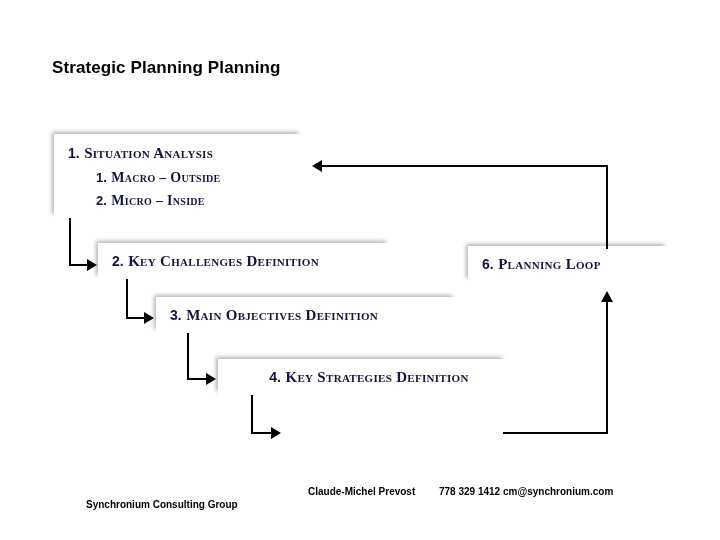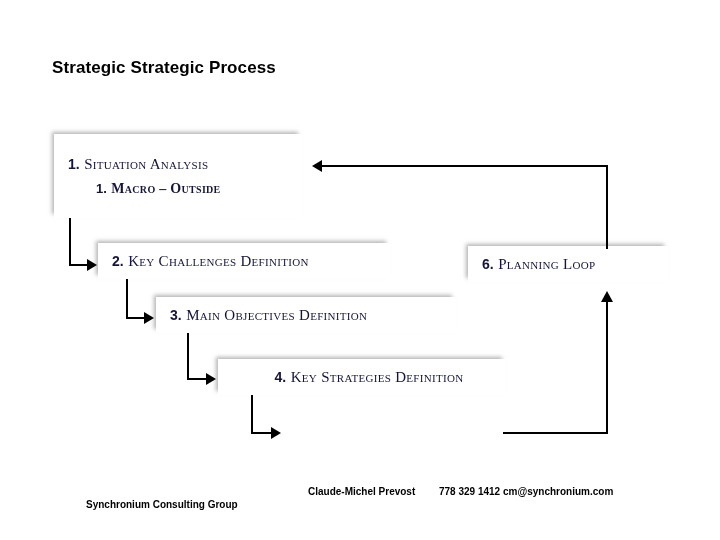--- a/index.html
+++ b/index.html
@@ -41,21 +41,21 @@
     padding-left: 14px;
   }
   .box-inner {
     position: relative;
     z-index: 3;
     line-height: 1.45;
     white-space: nowrap;
   }
   .step-text {
     font-family: "Liberation Serif", serif;
-    font-weight: normal;
+    font-weight: bold;
     color: #14143c;
     font-size: 15px;
     font-variant: small-caps;
     letter-spacing: 0.3px;
     margin-top: 17px;
   }
   .step-num {
     font-family: "Liberation Sans", sans-serif;
     font-weight: bold;
     color: #14143c;
@@ -139,32 +139,36 @@
   #footer span { position: absolute; white-space: nowrap; }
   #f-company { left: 86px; margin-top: 13px; }
   #f-person  { left: 308px; }
   #f-contact { left: 439px; text-align: center; }
 </style>
 </head>
 <body>
 
 <div id="slide">
 
-  <div id="title">Strategic Strategic Process</div>
+  <div id="title">Strategic Planning Planning</div>
 
   <div class="box" id="box1">
     <div class="box-inner">
       <div>
         <span class="step-num">1.</span>
         <span class="step-text">Situation Analysis</span>
       </div>
       <div class="sub-line">
         <span class="sub-num">1.</span>
         <span class="sub-text">Macro – Outside</span>
       </div>
+      <div class="sub-line">
+        <span class="sub-num">2.</span>
+        <span class="sub-text">Micro – Inside</span>
+      </div>
     </div>
   </div>
 
   <div class="box" id="box2">
     <div class="box-inner">
       <span class="step-num">2.</span>
       <span class="step-text">Key Challenges Definition</span>
     </div>
   </div>
 

